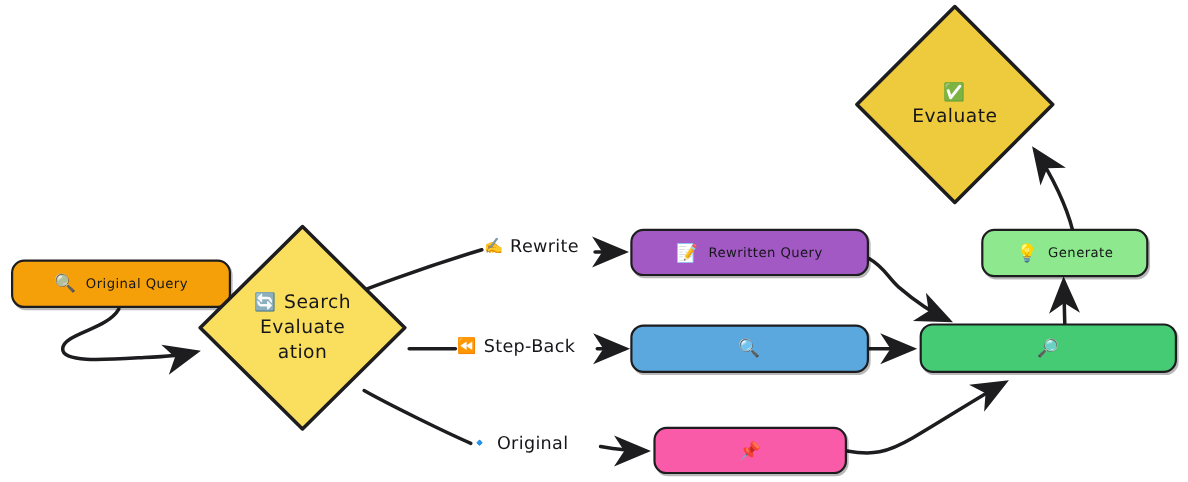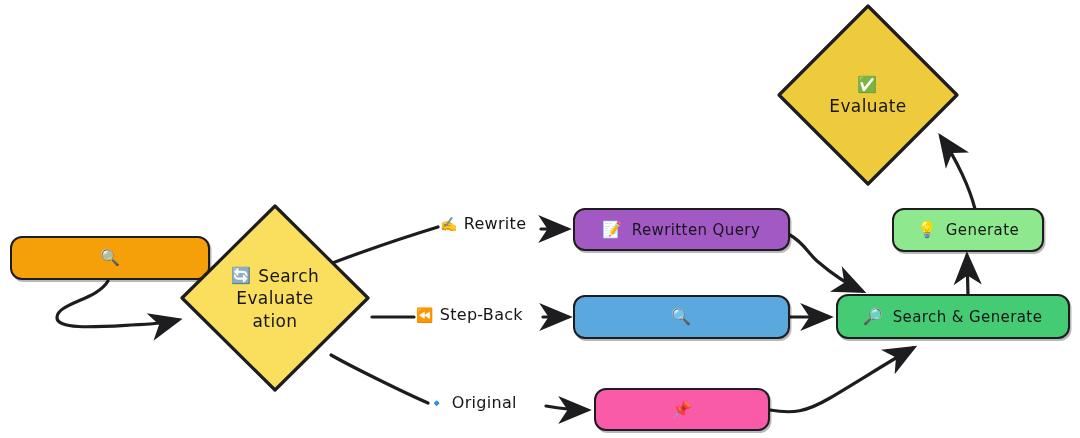--- a/index.html
+++ b/index.html
@@ -37,21 +37,21 @@
     box-shadow: 1.5px 2px 0 rgba(0,0,0,0.28);
   }
   .rect .inner {
     display: flex;
     align-items: center;
     justify-content: center;
     gap: 9px;
     white-space: nowrap;
   }
   .node-label {
-    font-size: 15px;
+    font-size: 12px;
     color: #16161a;
     letter-spacing: 0.4px;
     font-family: "DejaVu Sans", sans-serif;
   }
   .node-icon {
     font-size: 16px;
     line-height: 1;
   }
   
   .diamond-wrap {
@@ -139,20 +139,21 @@
 
       <path d="M968,295 L967,256" marker-end="url(#ah)"></path>
 
       <path d="M975,209 C970,189 957,160 941,137" marker-end="url(#ah)"></path>
     </g>
   </svg>
 
   <div class="node rect" style="left:10px; top:236px; width:200px; height:44px; background:#F5A009;">
     <div class="inner">
       <span class="node-icon">🔍</span>
+      <span class="node-label">Original Query</span>
     </div>
   </div>
 
   <div class="diamond-wrap" style="left:178px; top:202px; width:194px; height:192px;">
     <svg class="diamond-shape" viewBox="0 0 194 192">
       <polygon points="97,4 190,96 97,188 4,96" fill="#FADF5E" stroke="#1d1d20" stroke-width="3.2" stroke-linejoin="round"></polygon>
     </svg>
     <div class="diamond-content">
       <div class="diamond-text">
         <span class="diamond-firstline">
@@ -180,21 +181,20 @@
 
   <div class="node rect" style="left:594px; top:388px; width:176px; height:43px; background:#FA5BA8;">
     <div class="inner">
       <span class="node-icon">📌</span>
     </div>
   </div>
 
   <div class="node rect" style="left:836px; top:294px; width:234px; height:45px; background:#45CB74;">
     <div class="inner">
       <span class="node-icon">🔎</span>
-      <span class="node-label">Search &amp; Generate</span>
     </div>
   </div>
 
   <div class="node rect" style="left:892px; top:208px; width:152px; height:44px; background:#8EE98E;">
     <div class="inner">
       <span class="node-icon">💡</span>
       <span class="node-label">Generate</span>
     </div>
   </div>
 

